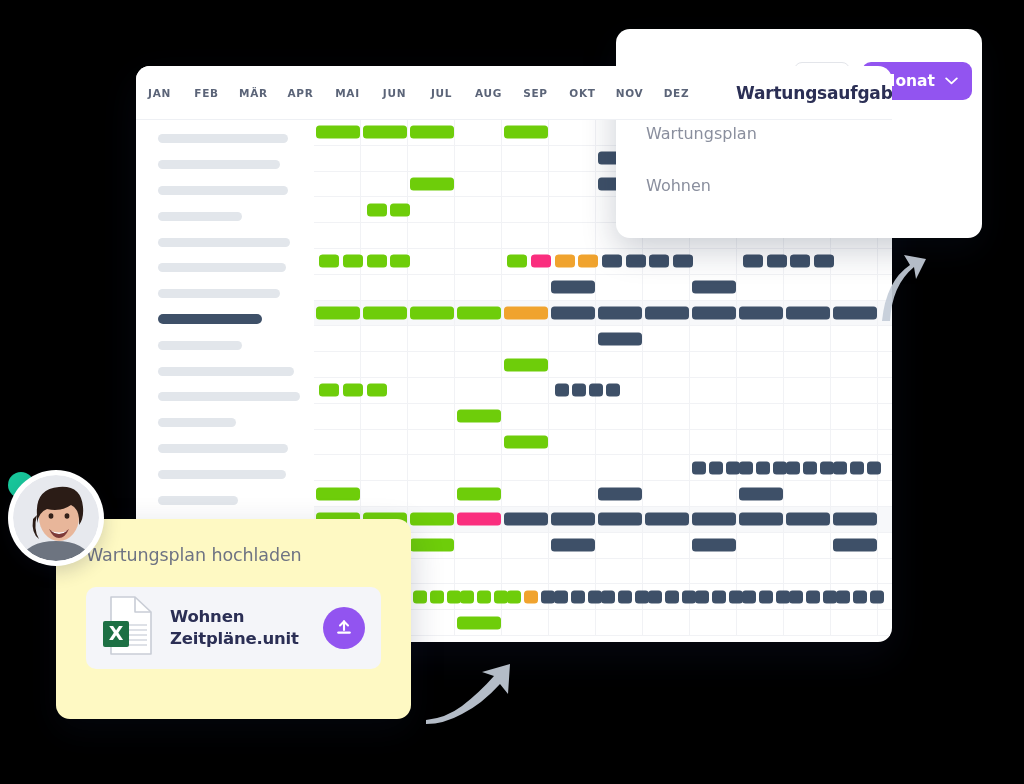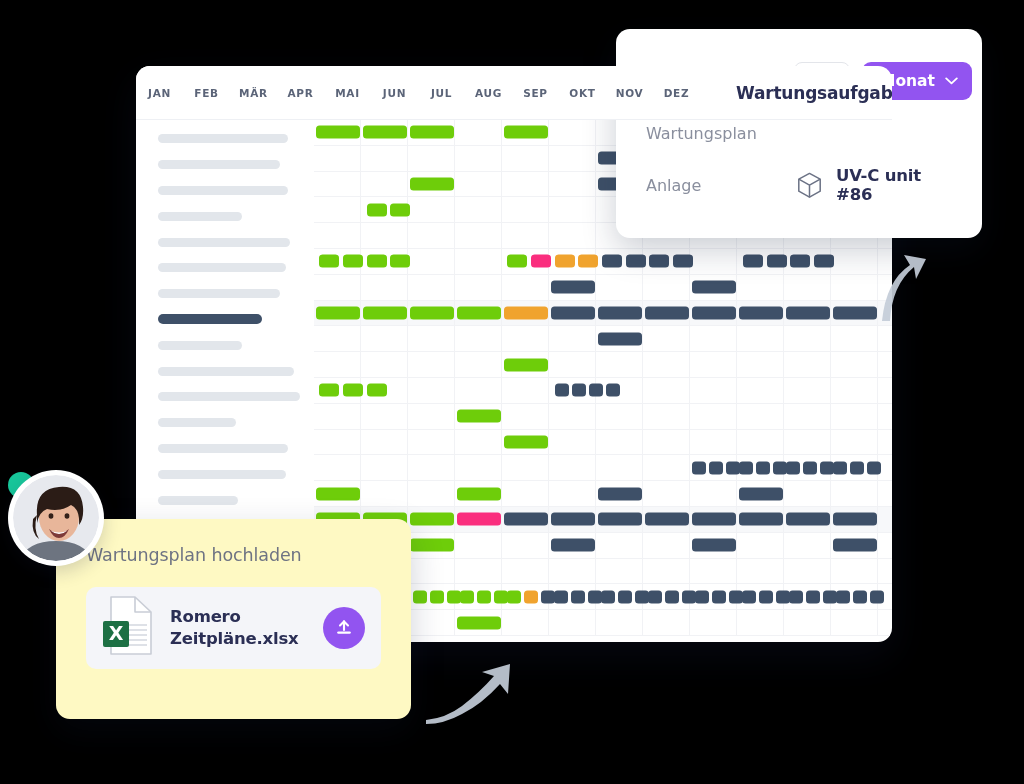--- a/index.html
+++ b/index.html
@@ -671,30 +671,21 @@
           </svg>
         </div>
       </div>
     </div>
 
     <div class="detail-row">
       <div class="detail-label">Wartungsplan</div>
     </div>
 
     <div class="detail-row">
-      <div class="detail-label">Anlage</div>
-      <div class="detail-value">
-        <span class="cube-wrap">
-          <svg width="25" height="27" viewBox="0 0 25 27">
-            <path d="M12.5 1.4 L23.2 7.2 L23.2 19.2 L12.5 25.2 L1.8 19.2 L1.8 7.2 Z" fill="none" stroke="#6b7285" stroke-width="1.5" stroke-linejoin="round"></path>
-            <path d="M1.8 7.2 L12.5 13.2 L23.2 7.2 M12.5 13.2 L12.5 25.2" fill="none" stroke="#6b7285" stroke-width="1.5" stroke-linejoin="round"></path>
-          </svg>
-        </span>
-        <span class="asset-name">UV-C unit #86</span>
-      </div>
+      <div class="detail-label">Wohnen</div>
     </div>
   </div>
 
   <div id="upload-card">
     <div id="upload-title">Wartungsplan hochladen</div>
     <div id="file-tile">
       <span>
         <svg width="54" height="62" viewBox="0 0 54 62">
           <path d="M9 2 H33 L49 17 V59 H9 Z" fill="#ffffff" stroke="#c9cdd6" stroke-width="1.6" stroke-linejoin="round"></path>
           <path d="M33 2 V17 H49" fill="none" stroke="#c9cdd6" stroke-width="1.6" stroke-linejoin="round"></path>
@@ -702,21 +693,21 @@
             <line x1="26" y1="30" x2="45" y2="30"></line>
               <line x1="26" y1="35" x2="45" y2="35"></line>
             <line x1="26" y1="40" x2="45" y2="40"></line>
               <line x1="26" y1="45" x2="45" y2="45"></line>
             <line x1="26" y1="50" x2="45" y2="50"></line>
           </g>
           <rect x="1" y="26" width="26" height="26" rx="2" fill="#1D7044"></rect>
           <text x="14" y="45" font-family="DejaVu Sans, sans-serif" font-size="19" font-weight="bold" fill="#ffffff" text-anchor="middle">X</text>
         </svg>
       </span>
-      <span id="file-name">Romero Zeitpläne.xlsx</span>
+      <span id="file-name">Wohnen Zeitpläne.unit</span>
       <span id="upload-btn">
         <svg width="20" height="20" viewBox="0 0 20 20">
           <path d="M10 3.4 L10 12" stroke="#ffffff" stroke-width="2.1" stroke-linecap="round"></path>
           <path d="M6 7.4 L10 3.4 L14 7.4" fill="none" stroke="#ffffff" stroke-width="2.1" stroke-linecap="round" stroke-linejoin="round"></path>
           <path d="M4.4 14.6 L15.6 14.6" stroke="#ffffff" stroke-width="2.4" stroke-linecap="round"></path>
         </svg>
       </span>
     </div>
   </div>
 

